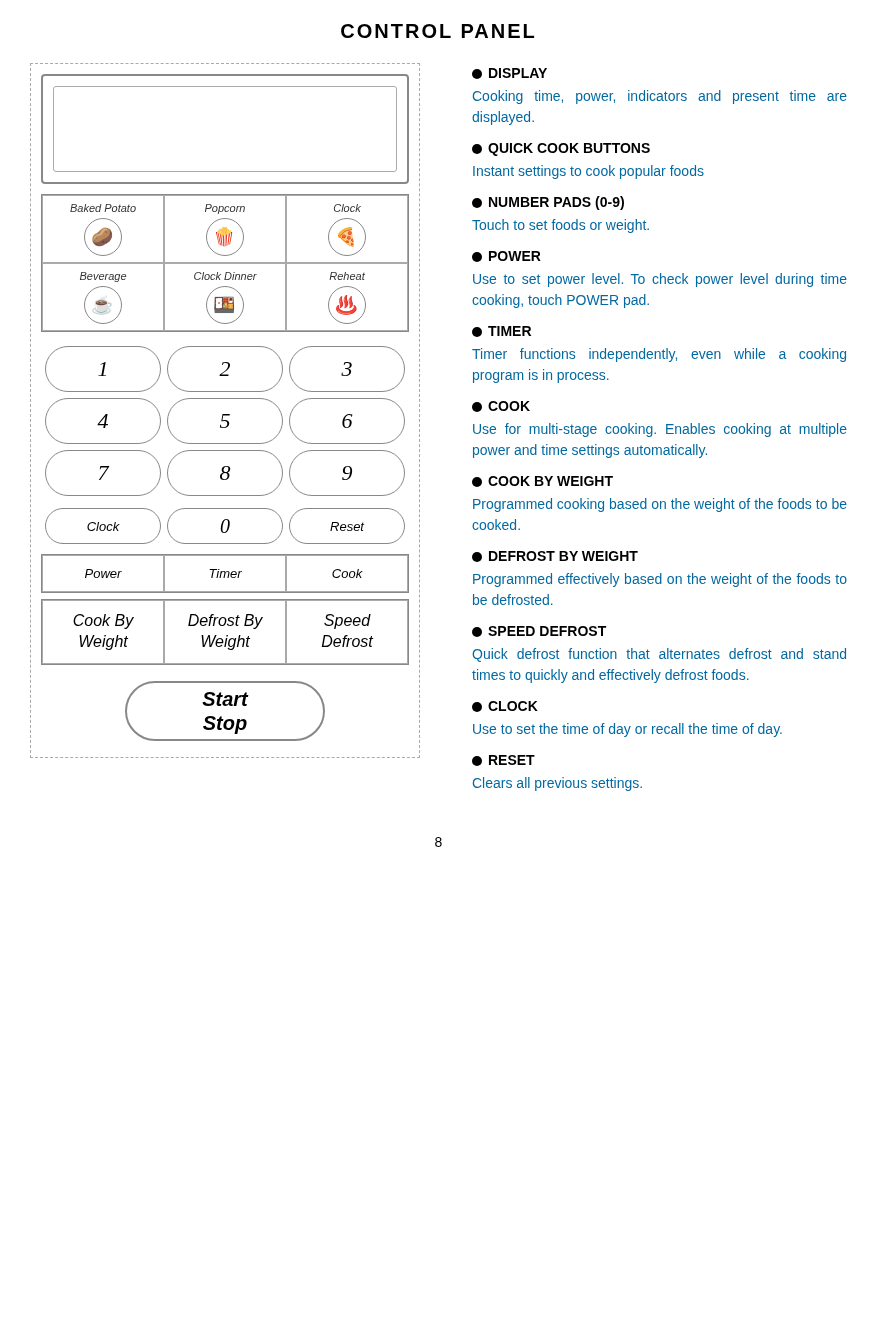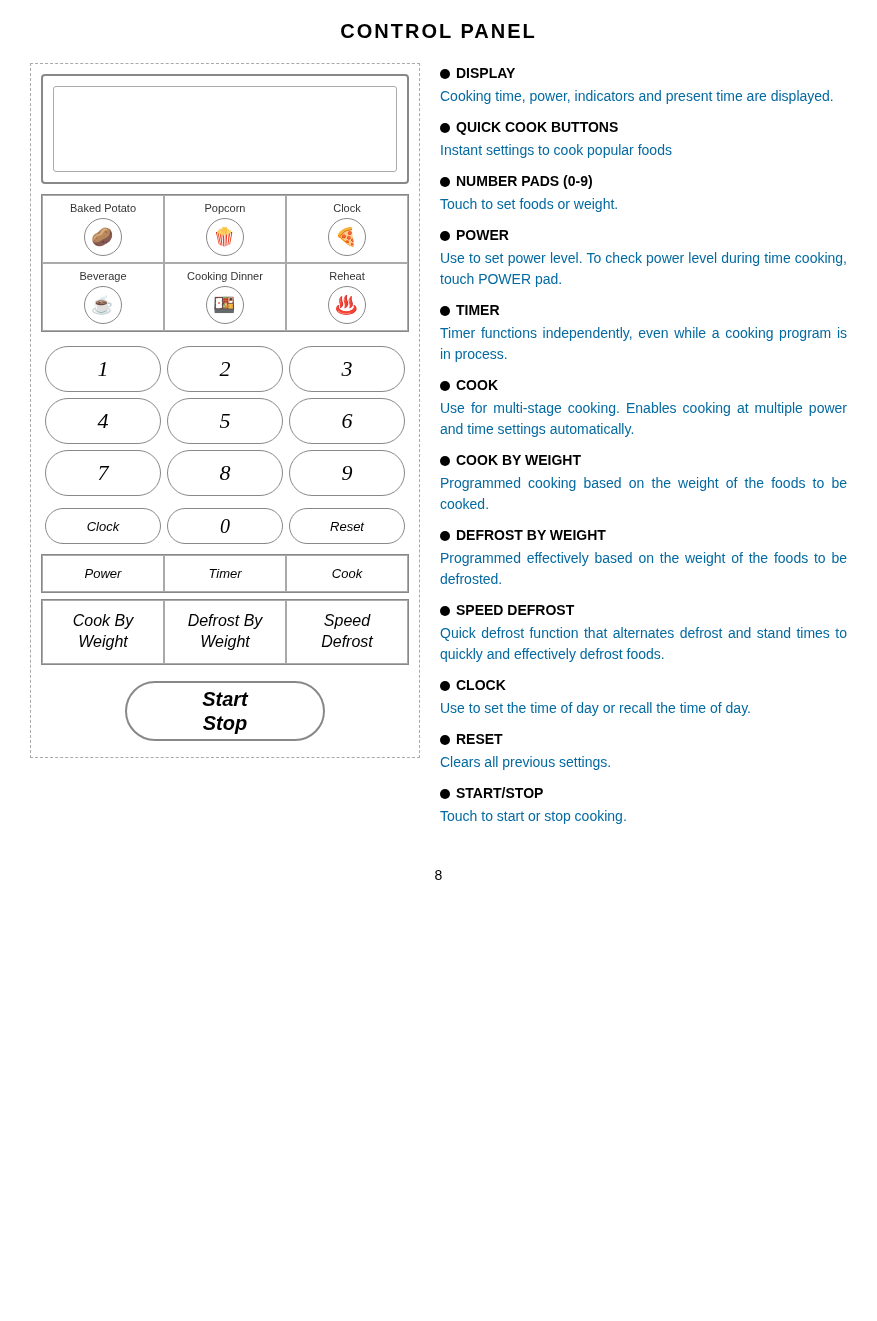--- a/index.html
+++ b/index.html
@@ -61,20 +61,21 @@
       background: #fff;
       min-height: 68px;
       display: flex;
       flex-direction: column;
       align-items: center;
       justify-content: flex-start;
       gap: 2px;
     }
     .qc-btn-label {
       font-size: 11px;
+      font-style: italic;
       color: #333;
     }
     .qc-icon {
       width: 38px;
       height: 38px;
       border: 1px solid #888;
       border-radius: 50%;
       display: flex;
       align-items: center;
       justify-content: center;
@@ -176,20 +177,21 @@
       cursor: pointer;
       background: #fff;
       line-height: 1.2;
       text-align: center;
     }
     
     .info-panel {
       flex: 1;
       font-size: 14px;
       line-height: 1.5;
+      margin-left: 32px;
     }
     .info-item {
       margin-bottom: 10px;
     }
     .info-heading {
       font-weight: bold;
       display: flex;
       align-items: center;
       gap: 6px;
       margin-bottom: 2px;
@@ -237,21 +239,21 @@
       </div>
       <div class="qc-btn">
         <span class="qc-btn-label">Clock</span>
         <div class="qc-icon">🍕</div>
       </div>
       <div class="qc-btn">
         <span class="qc-btn-label">Beverage</span>
         <div class="qc-icon">☕</div>
       </div>
       <div class="qc-btn">
-        <span class="qc-btn-label">Cooking Dinner</span>
+        <span class="qc-btn-label">Clock Dinner</span>
         <div class="qc-icon">🍱</div>
       </div>
       <div class="qc-btn">
         <span class="qc-btn-label">Reheat</span>
         <div class="qc-icon">♨️</div>
       </div>
     </div>
 
     <div class="numpad">
       <div class="num-btn">1</div>
@@ -360,24 +362,17 @@
     </div>
     <div class="info-text">Use to set the time of day or recall the time of day.</div>
   </div>
         <div class="info-item">
     <div class="info-heading">
       <span class="bullet"></span>
       <strong>RESET</strong>
     </div>
     <div class="info-text">Clears all previous settings.</div>
   </div>
-        <div class="info-item">
-    <div class="info-heading">
-      <span class="bullet"></span>
-      <strong>START/STOP</strong>
-    </div>
-    <div class="info-text">Touch to start or stop cooking.</div>
-  </div>
       </div>
   </div>
 </div>
 
 <div class="page-num">8</div>
 
 </body></html>

